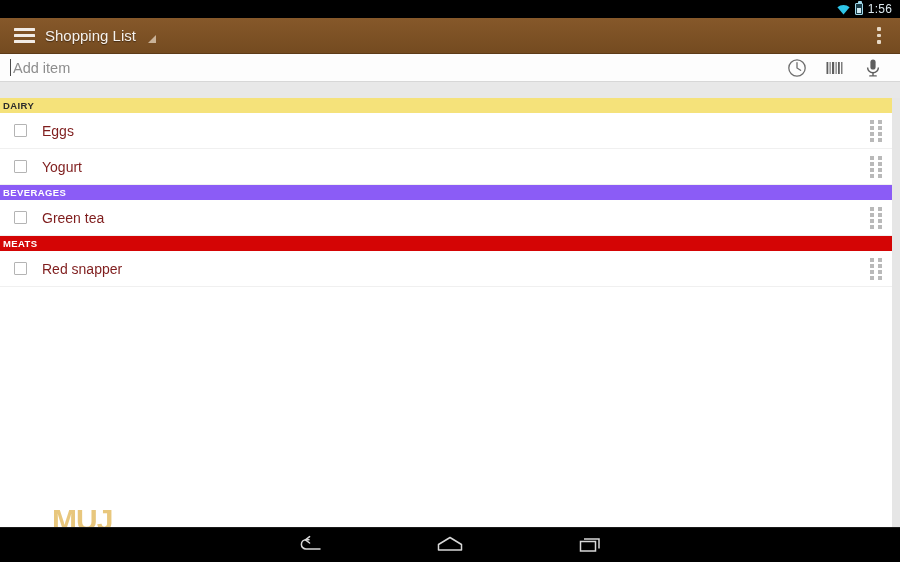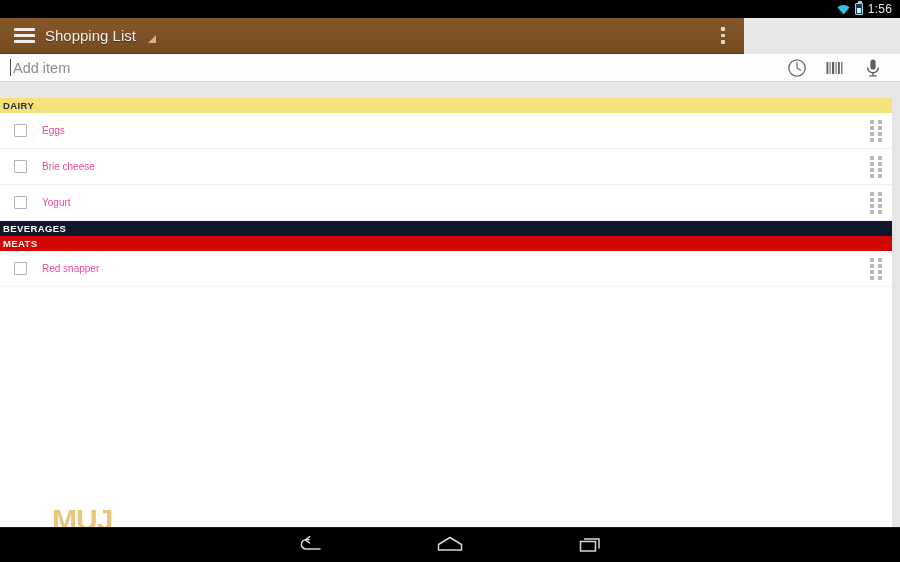--- a/index.html
+++ b/index.html
@@ -41,21 +41,21 @@
     height:55%; background:#cfe9f2;
   }
   .sb-time {
     color:#dce9ef; font-size:12px; letter-spacing:.2px;
     font-family:"Liberation Sans", sans-serif;
   }
 
   
   .actionbar {
     position:absolute; top:18px; left:0;
-    width:744px; height:36px;
+    width:900px; height:36px;
     background:linear-gradient(#86582a,#744b20);
     display:flex; align-items:center;
     border-bottom:1px solid #5d3b18;
   }
   .hamburger {
     width:34px; margin-left:7px;
     display:flex; flex-direction:column; gap:3px; align-items:center;
     cursor:pointer;
   }
   .hamburger i { display:block; width:21px; height:3px; background:#f2ece6; border-radius:.5px; }
@@ -119,21 +119,21 @@
     background:#fff; position:relative;
     border-bottom:1px solid #f0f0f0;
   }
   .row:last-of-type { border-bottom:none; }
   .cbox {
     width:13px; height:13px; margin-left:14px;
     border:1.5px solid #b4b4b4; background:#fff; border-radius:1px;
     flex:0 0 auto; cursor:pointer;
   }
   .row-label {
-    margin-left:15px; font-size:10px; color:#ec4899;
+    margin-left:15px; font-size:14px; color:#7f1d1d;
   }
   .drag {
     position:absolute; right:9px; top:50%; transform:translateY(-50%);
     width:13px; display:grid;
     grid-template-columns:repeat(2,4px);
     grid-auto-rows:4px; gap:2px 4px;
     cursor:grab;
   }
   .drag span { display:block; width:4px; height:4px; background:#b9b9b9; }
 
@@ -247,47 +247,47 @@
           <span></span>
           <span></span>
           <span></span>
           <span></span>
           <span></span>
           <span></span>
         </span>
       </div>
       <div class="row">
         <span class="cbox"></span>
-        <span class="row-label">Brie cheese</span>
+        <span class="row-label">Yogurt</span>
         <span class="drag">
           <span></span>
           <span></span>
           <span></span>
           <span></span>
           <span></span>
           <span></span>
           <span></span>
           <span></span>
         </span>
       </div>
+      <div class="cat light" style="background:#8b5cf6">BEVERAGES</div>
       <div class="row">
         <span class="cbox"></span>
-        <span class="row-label">Yogurt</span>
+        <span class="row-label">Green tea</span>
         <span class="drag">
           <span></span>
           <span></span>
           <span></span>
           <span></span>
           <span></span>
           <span></span>
           <span></span>
           <span></span>
         </span>
       </div>
-      <div class="cat light" style="background:#0f172a">BEVERAGES</div>
       <div class="cat light" style="background:#d40505">MEATS</div>
       <div class="row">
         <span class="cbox"></span>
         <span class="row-label">Red snapper</span>
         <span class="drag">
           <span></span>
           <span></span>
           <span></span>
           <span></span>
           <span></span>

